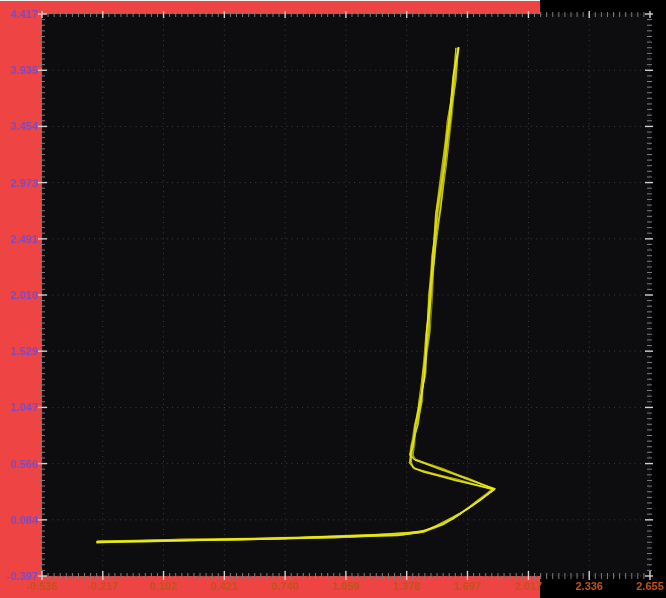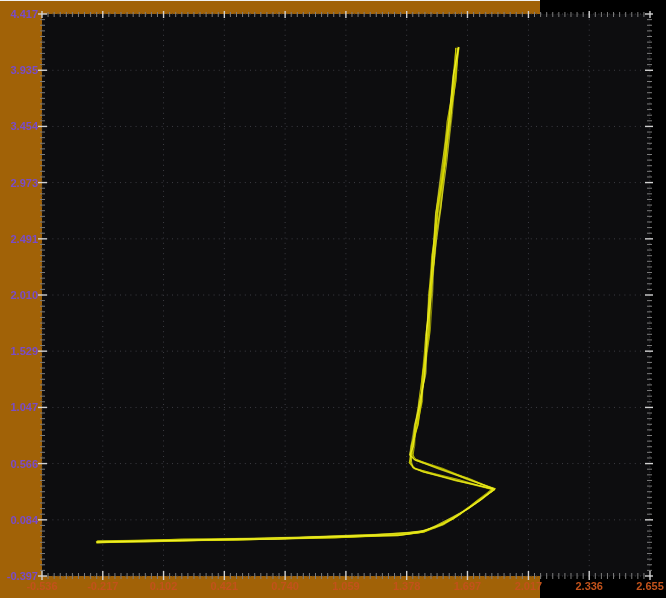--- a/index.html
+++ b/index.html
@@ -1,17 +1,17 @@
 <!DOCTYPE html>
 <html><head>
 <meta charset="utf-8">
 <style>
   html,body{margin:0;padding:0;background:#000;}
   body{width:666px;height:598px;overflow:hidden;font-family:"Liberation Sans",sans-serif;}
-  .plot-wrap{position:relative;width:540px;height:598px;background:#a16207;border-top:1px solid #f2f2f2;box-sizing:border-box;}
+  .plot-wrap{position:relative;width:540px;height:598px;background:#ef4444;border-top:1px solid #f2f2f2;box-sizing:border-box;}
   svg{display:block;}
   text{font-family:"Liberation Sans","DejaVu Sans",sans-serif;font-weight:bold;font-size:11px;}
 </style>
 </head>
 <body>
 
 <div class="plot-wrap">
   <svg id="plot" width="666" height="598">
       <rect x="42" y="13" width="608" height="562" fill="#0d0d0f"></rect>
       <line x1="42" y1="13" x2="650" y2="13" stroke="#3d3d44" stroke-width="1" stroke-dasharray="1 4.2"></line>

